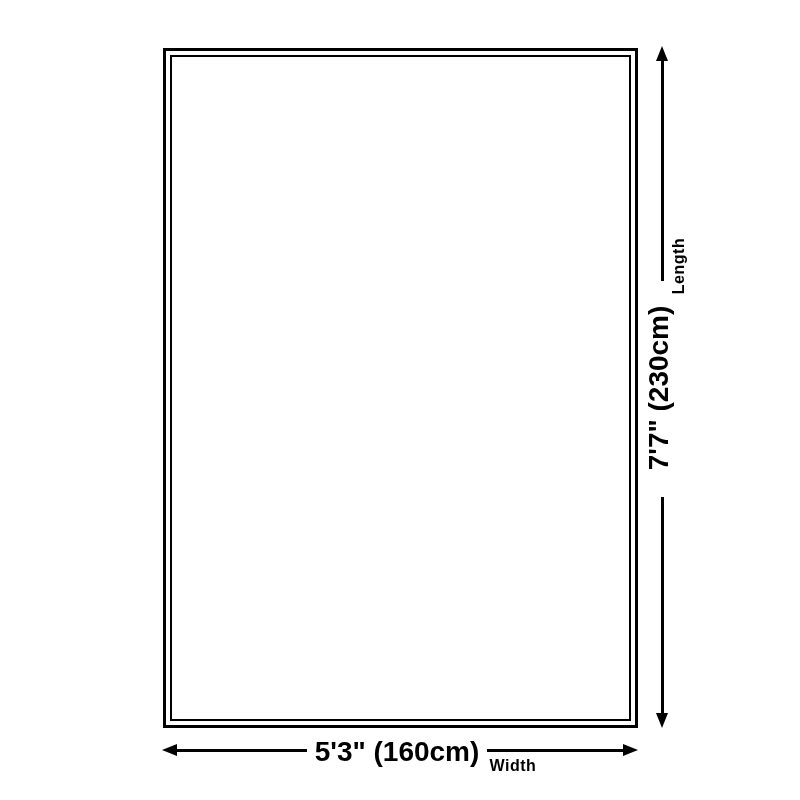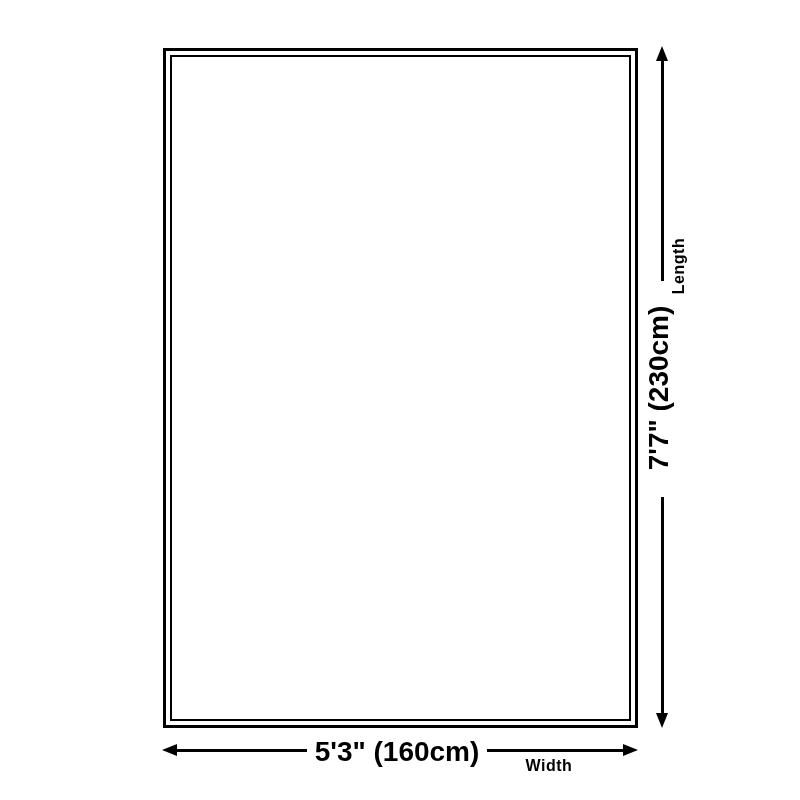--- a/index.html
+++ b/index.html
@@ -93,21 +93,20 @@
     left: 679px; top: 266px;
     transform: translate(-50%, -50%) rotate(-90deg);
   }
   .width-value {
     left: 397px; top: 752px;
     transform: translate(-50%, -50%);
   }
   .width-axis {
     left: 513px; top: 766px;
     transform: translate(-50%, -50%);
-    margin-left: 36px;
   }
 </style>
 </head>
 <body>
 
 <div class="canvas">
 
   <div class="rug-outer">
     <div class="rug-inner"></div>
   </div>

